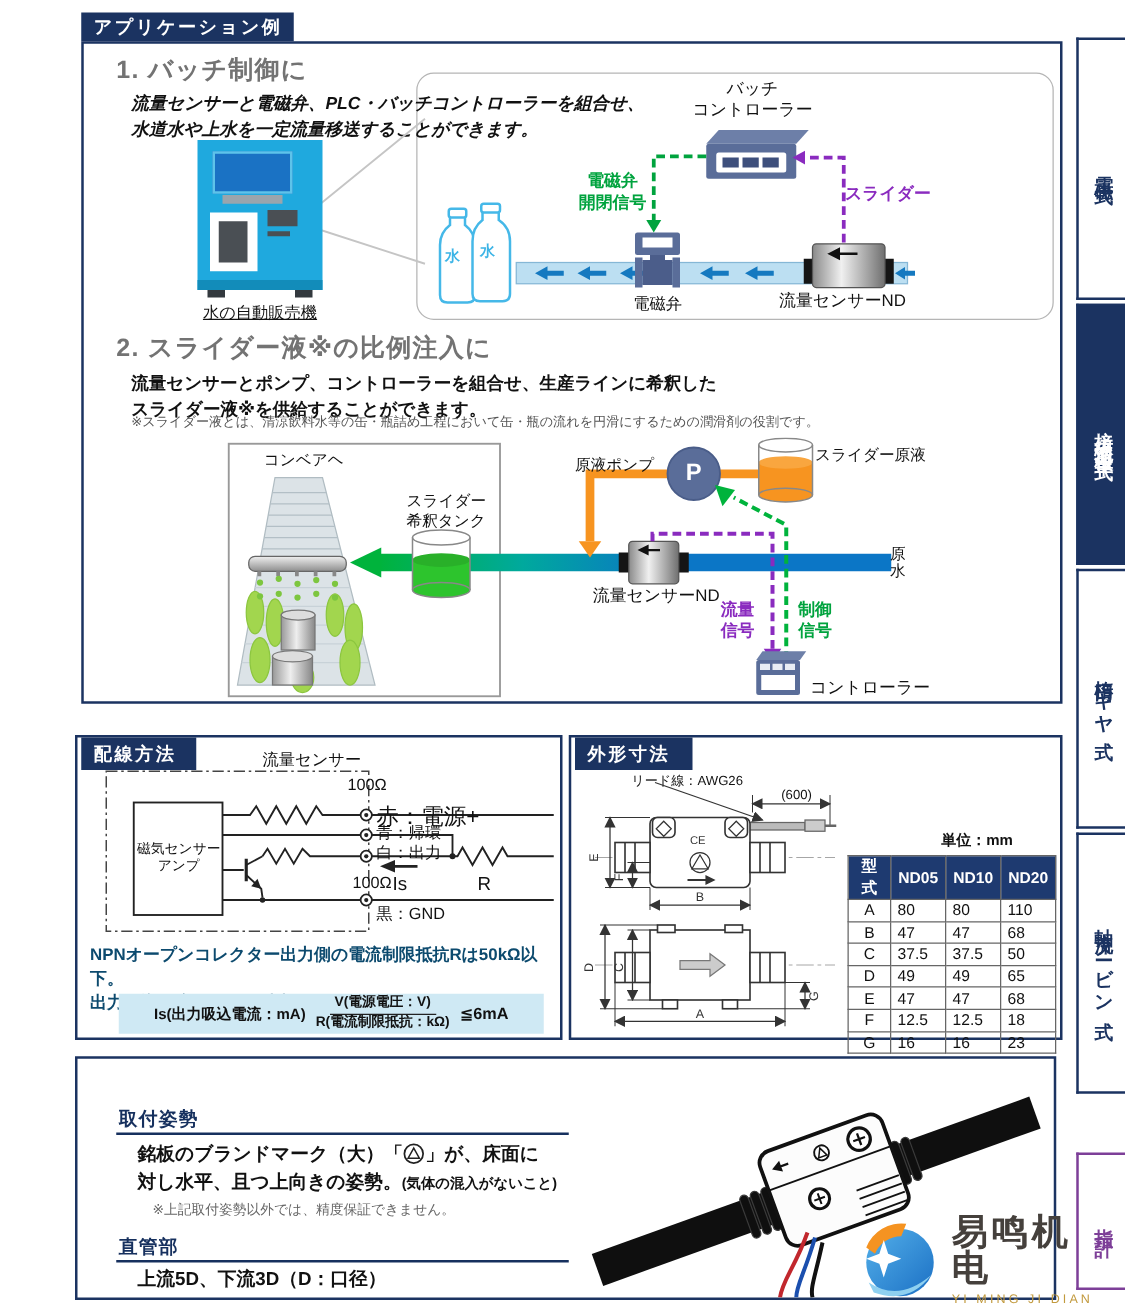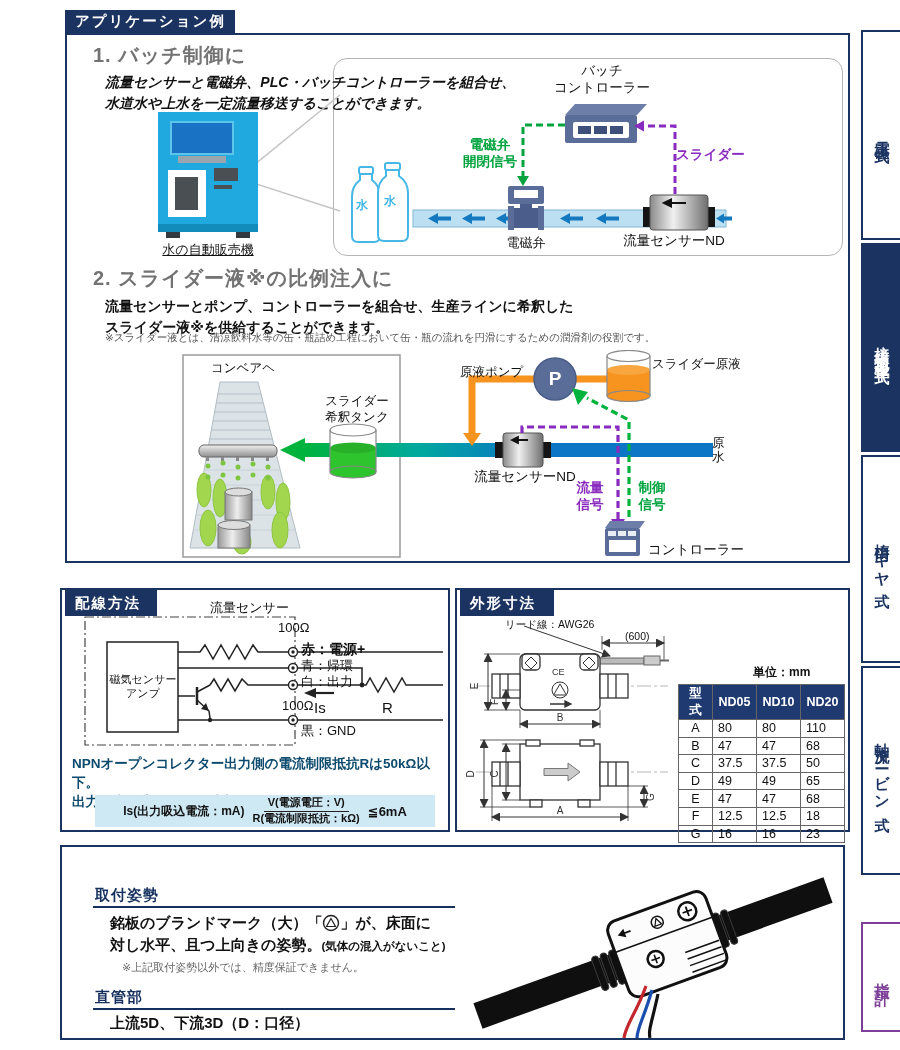--- a/index.html
+++ b/index.html
@@ -336,21 +336,21 @@
         <circle cx="231" cy="124" r="1.7" fill="#222"></circle>
     </g>
     <line x1="252" y1="97" x2="272" y2="97" stroke="#222" stroke-width="2.2"></line>
     <polygon points="242,97 254,92 254,102" fill="#222"></polygon>
   </svg>
 
   <div class="lbl" style="left:278px; top:620px; font-size:13px;">100Ω</div>
   <div class="lbl" style="left:282px; top:698px; font-size:13px;">100Ω</div>
   <div class="lbl lbl-c pre" style="left:107px; top:672px; width:72px; font-size:11px; line-height:1.3;">磁気センサー
 アンプ</div>
-  <div class="lbl" style="left:301px; top:641px; font-size:14px;font-weight:bold;">赤：電源+</div>
+  <div class="lbl" style="left:301px; top:641px; font-size:18px;">赤：電源+</div>
   <div class="lbl" style="left:301px; top:657px; font-size:13px;">青：帰環</div>
   <div class="lbl" style="left:301px; top:673px; font-size:13px;">白：出力</div>
   <div class="lbl" style="left:301px; top:722px; font-size:13px;">黒：GND</div>
   <div class="lbl" style="left:314px; top:699px; font-size:15px;">Is</div>
   <div class="lbl" style="left:382px; top:699px; font-size:15px;">R</div>
 
   <div class="desc" style="left:72px; top:755px; width:374px; font-size:13.5px; line-height:1.4; color:#0c4a6e;">NPNオープンコレクター出力側の電流制限抵抗Rは50kΩ以下。
 出力吸込電流Isが6mA以内になるようお願いします。</div>
   <div class="formula-box" style="left:95px; top:795px; width:340px; height:32px;">
     <span class="lhs">Is(出力吸込電流：mA)</span>
@@ -565,14 +565,32 @@
       <path d="M198 146 C 192 174, 188 182, 190 190" stroke="#111"></path>
     </g>
   </svg>
 
   <div class="vtab" style="top:30px; height:210px;">電磁式</div>
   <div class="vtab sel" style="top:243px; height:209px;">接線流羽根車式</div>
   <div class="vtab" style="top:455px; height:208px;">楕円ギヤ式</div>
   <div class="vtab" style="top:666px; height:209px;">軸流タービン式</div>
   <div class="vtab purple" style="top:922px; height:110px;">指示計</div>
 
+  <div class="wm" style="left:683px; top:968px; width:200px; height:80px;">
+    <svg width="74" height="76">
+      <defs>
+        <linearGradient id="lgBlue" x1="0" y1="0" x2="1" y2="1">
+          <stop offset="0" stop-color="#54b1ea"></stop>
+            <stop offset="1" stop-color="#1b6fc4"></stop>
+        </linearGradient>
+      </defs>
+      <circle cx="37" cy="40" r="27" fill="url(#lgBlue)"></circle>
+      <path d="M10 28 A 30 30 0 0 1 42 9 L38 19 A 23 23 0 0 0 17 33 Z" fill="#f59321"></path>
+      <path d="M12 56 Q 36 72 62 50 Q 44 74 16 64 Z" fill="#8fd0f0"></path>
+      <polygon points="24,22 27.5,33 38,37 27.5,41 24,52 20.5,41 10,37 20.5,33" fill="#fff"></polygon>
+    </svg>
+    <div>
+      <div class="wm-cn">易鸣机电</div>
+      <div class="wm-en">YI MING JI DIAN</div>
+    </div>
+  </div>
 
 </div>
 
 </body></html>

